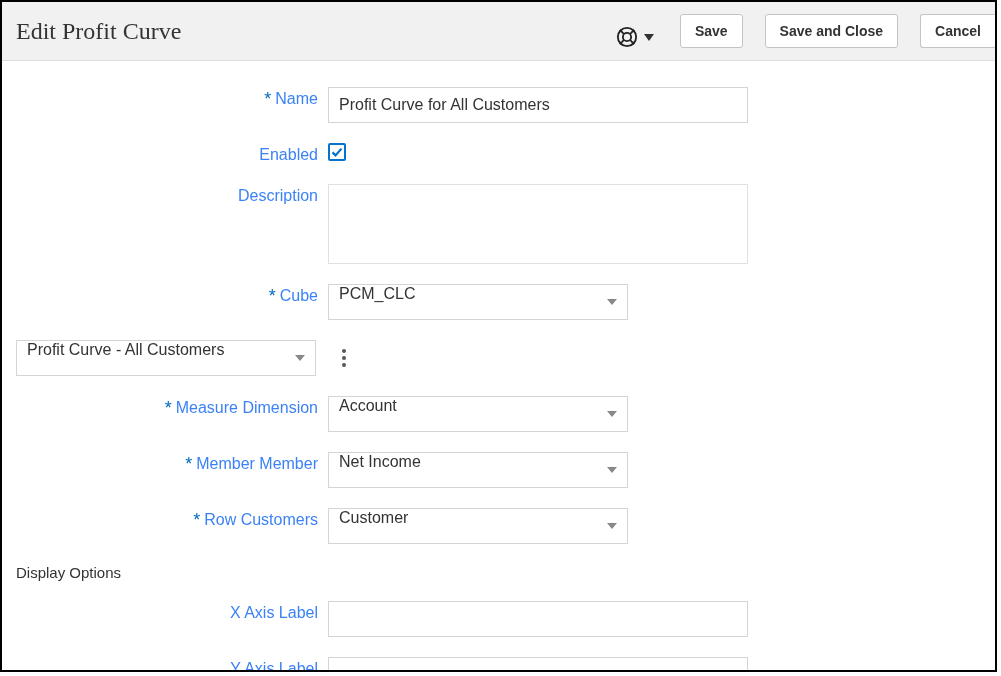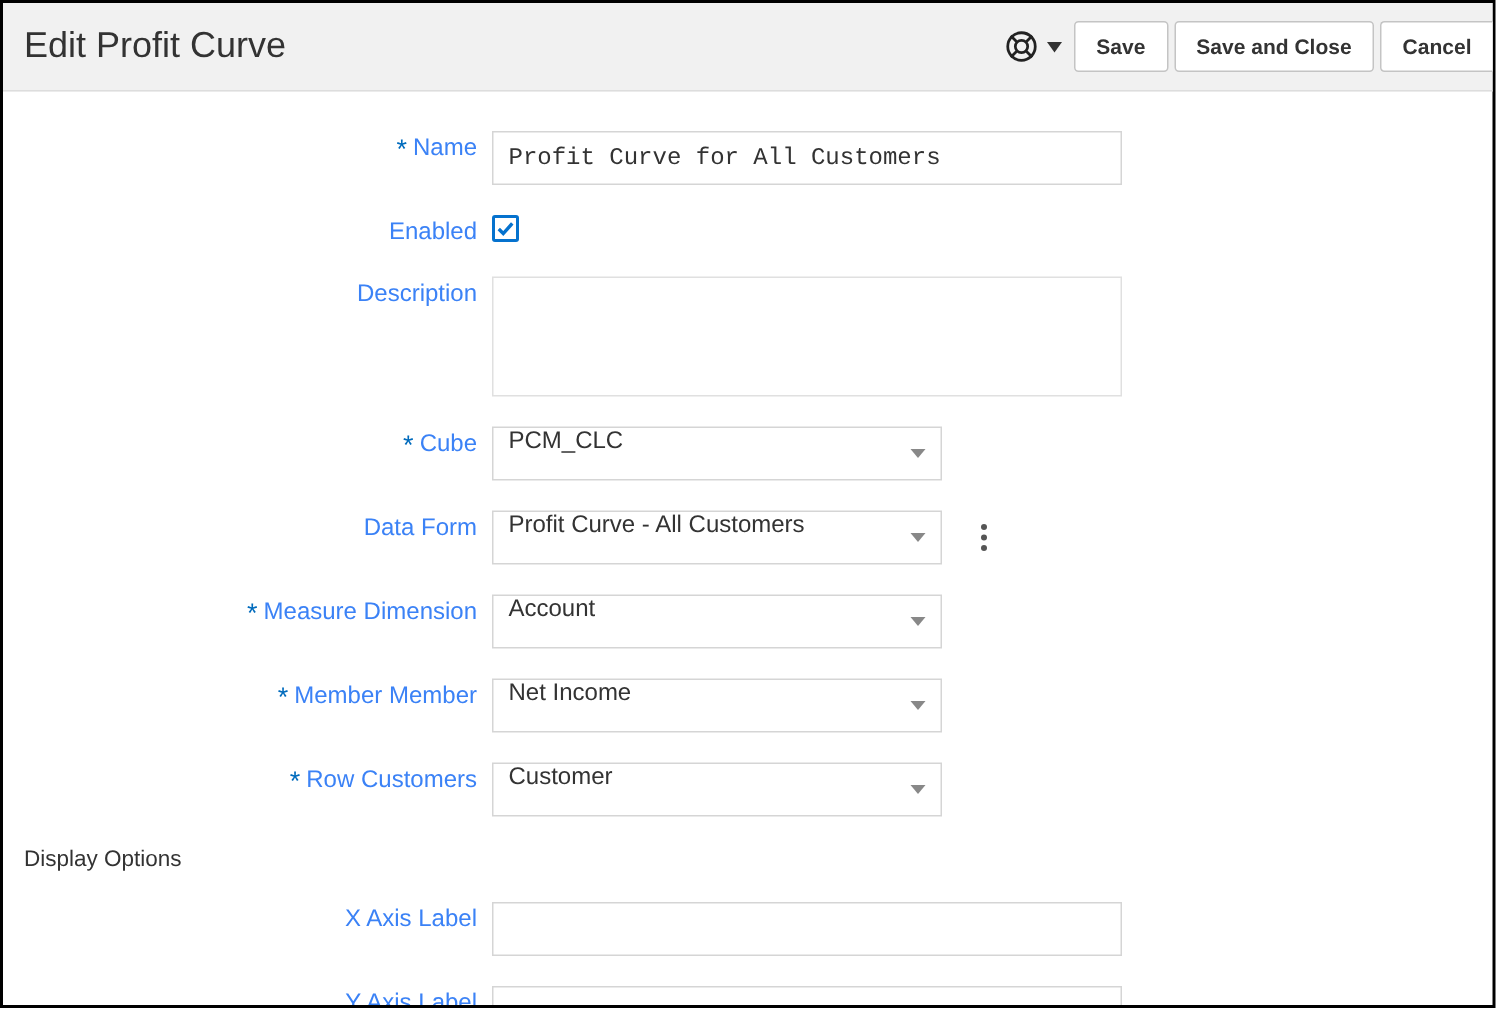--- a/index.html
+++ b/index.html
@@ -27,27 +27,27 @@
       background: #f1f1f1;
       border-bottom: 1px solid #ddd;
       display: flex;
       align-items: center;
       justify-content: space-between;
       padding: 12px 0 12px 14px;
     }
     .title {
       font-size: 24px;
       font-weight: 400;
-      font-family: Liberation Sans, sans-serif;
+      font-family: Liberation Serif, serif;
       color: #333;
     }
     .header-actions {
       display: flex;
-      align-items: center;
-      gap: 4px;
+      align-items: flex-end;
+      gap: 22px;
     }
     .life-ring-wrap {
       display: flex;
       align-items: center;
       gap: 2px;
       margin-right: 4px;
     }
     .life-ring-icon {
       width: 22px;
       height: 22px;
@@ -104,21 +104,21 @@
       display: flex;
       align-items: center;
       gap: 12px;
     }
     .input-text {
       width: 420px;
       height: 36px;
       border: 1px solid #d5d5d5;
       padding: 0 10px;
       font-size: 16px;
-      font-family: Liberation Mono, monospace;
+      font-family: Liberation Sans, sans-serif;
       color: #333;
     }
     .textarea-desc {
       width: 420px;
       height: 80px;
       border: 1px solid #e0e0e0;
       padding: 8px 10px;
       font-size: 16px;
       font-family: inherit;
       resize: none;
@@ -251,23 +251,20 @@
       </div>
       <div class="row-field-col">
         <div class="select">
           <span>PCM_CLC</span>
           <span class="select-caret"></span>
         </div>
       </div>
     </div>
 
     <div class="row">
-      <div class="row-label-col">
-        <span class="lbl">Data Form</span>
-      </div>
       <div class="row-field-col">
         <div class="select">
           <span>Profit Curve - All Customers</span>
           <span class="select-caret"></span>
         </div>
         <div class="kebab">
           <span class="kebab-dot"></span>
           <span class="kebab-dot"></span>
           <span class="kebab-dot"></span>
         </div>

